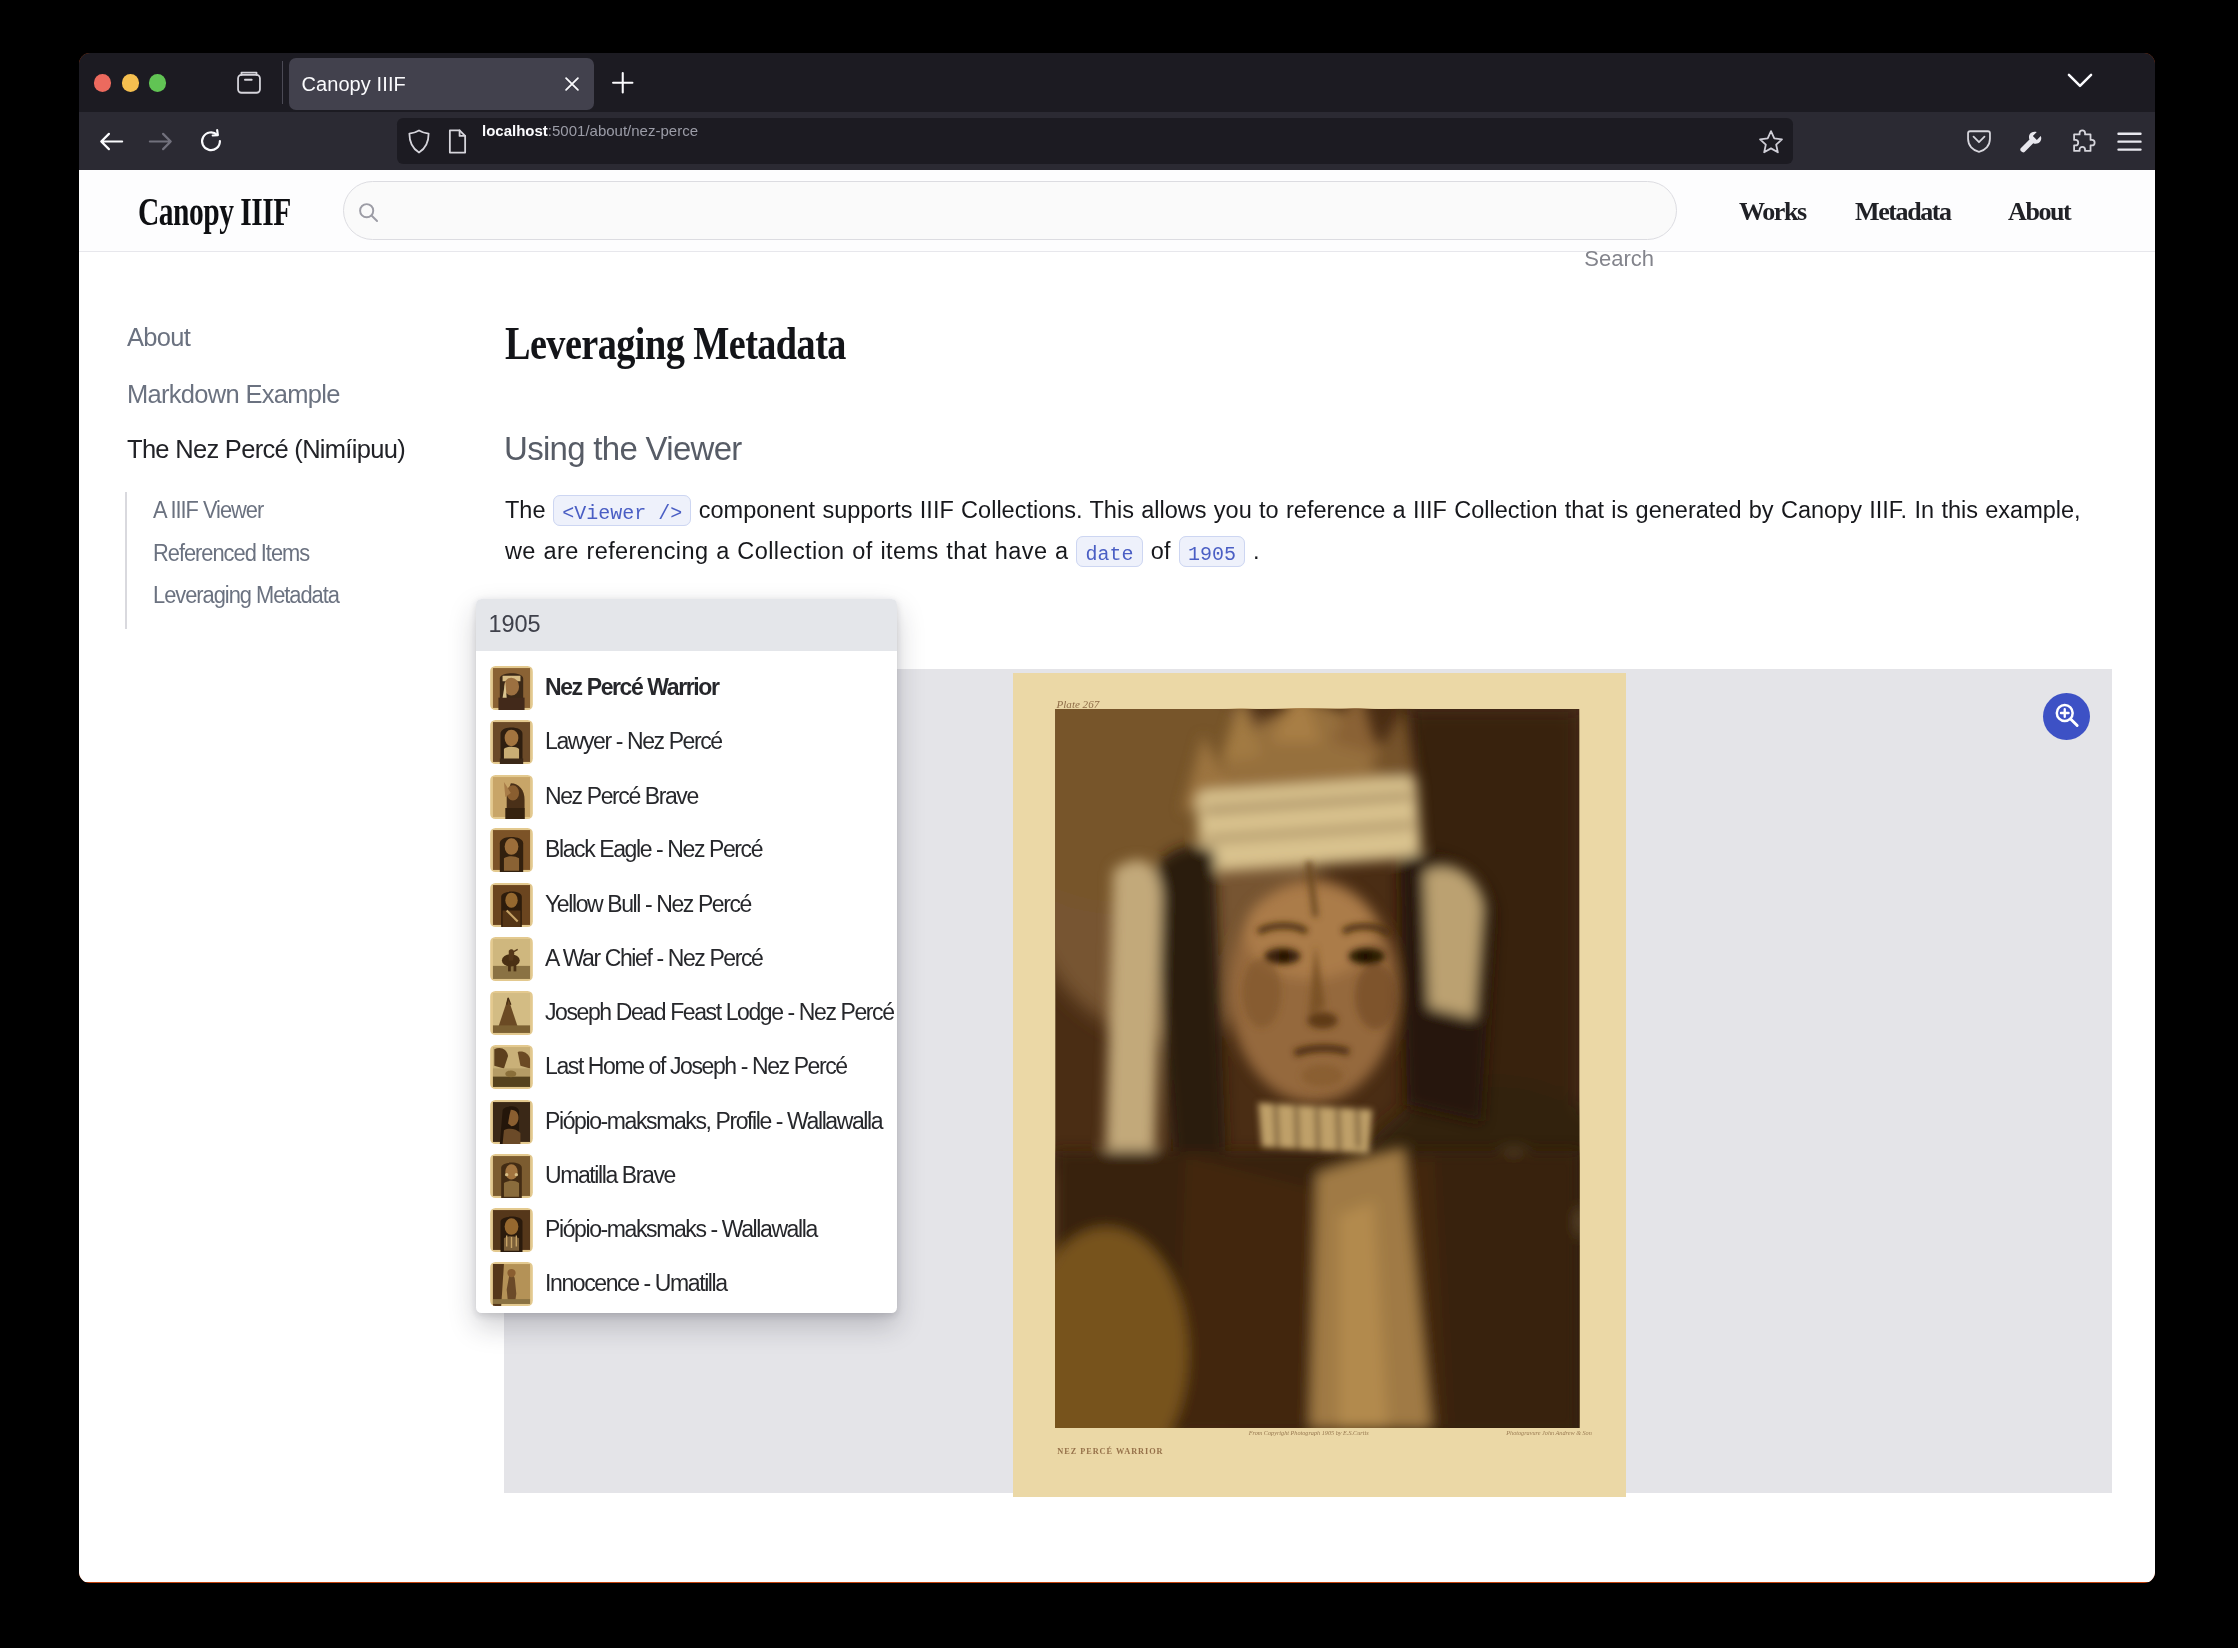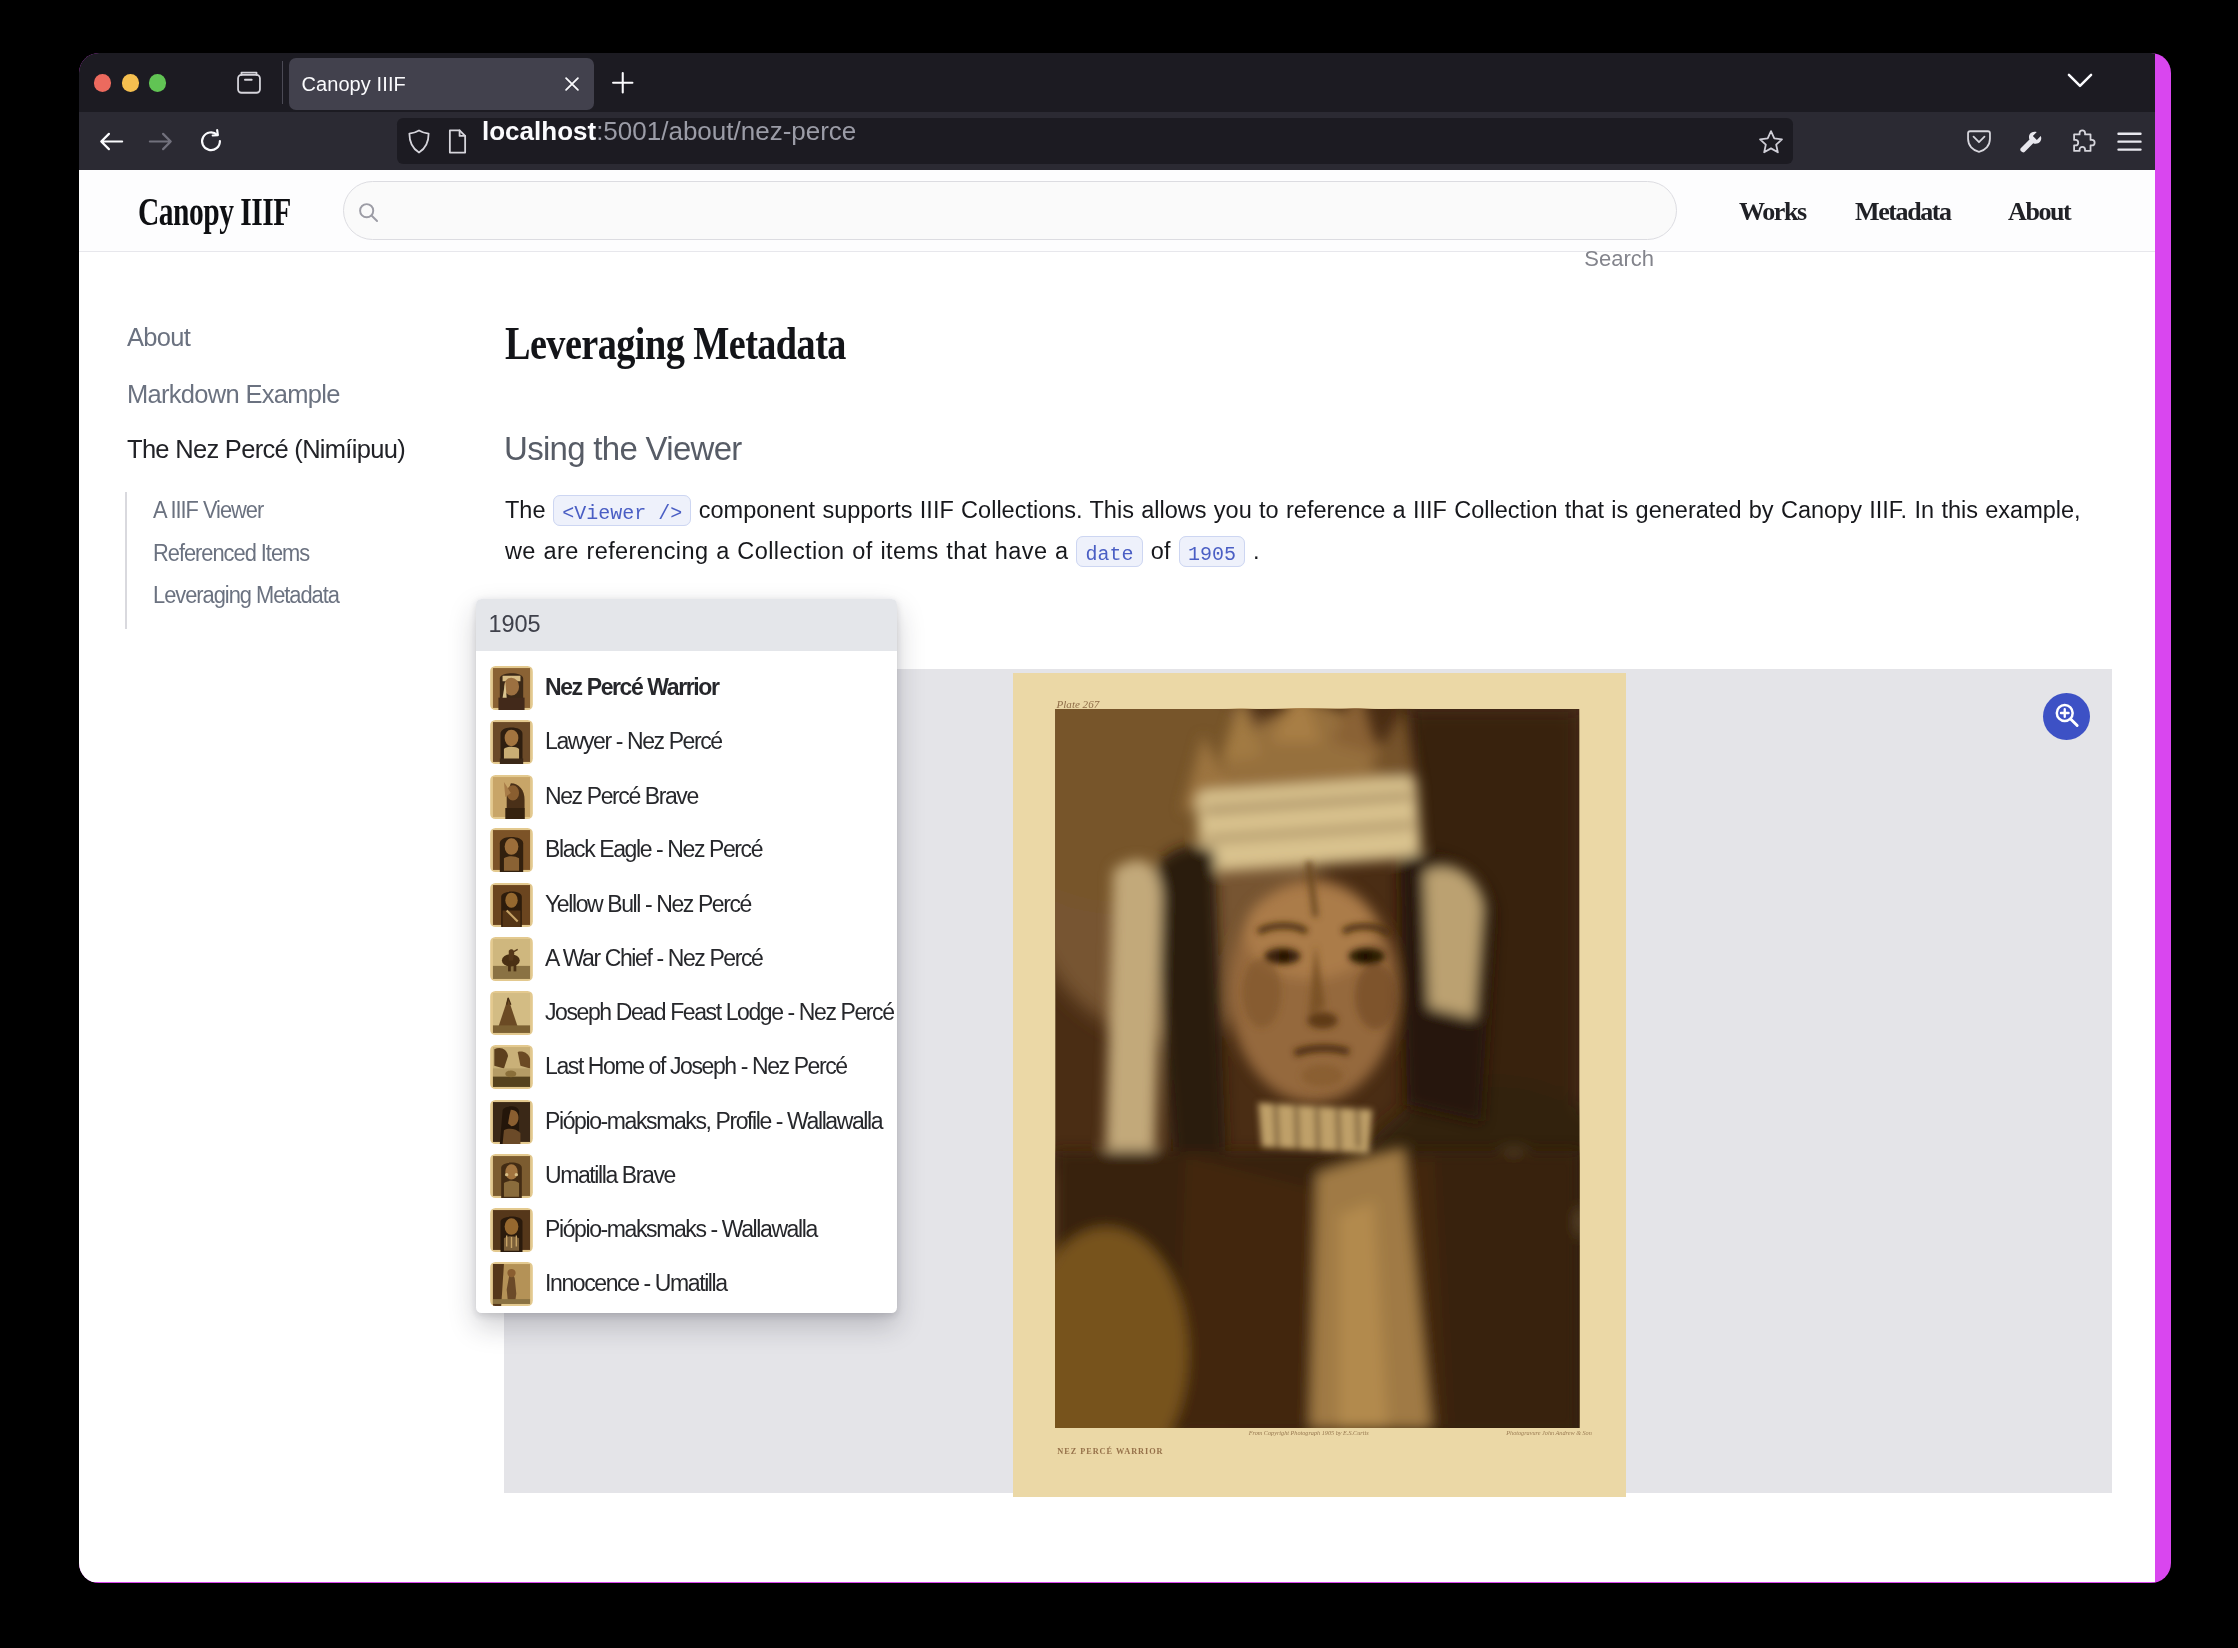--- a/index.html
+++ b/index.html
@@ -1,17 +1,17 @@
 <!DOCTYPE html>
 <html style="font-size:11px"><head>
 <meta charset="utf-8">
 <style>
   html,body{margin:0;padding:0;background:#000;}
   body{width:2239px;height:1649px;position:relative;overflow:hidden;font-family:"Liberation Sans",sans-serif;}
-  #win{position:absolute;left:79px;top:53px;width:2076px;height:1530px;border-radius:20px;overflow:hidden;background:#d946ef;padding-left:16px;}
+  #win{position:absolute;left:79px;top:53px;width:2076px;height:1530px;border-radius:11px;overflow:hidden;background:#c2410c;}
   .abs{position:absolute;}
   
   #tabstrip{left:0;top:0;width:2076px;height:59px;background:#1c1b22;}
   #toolbar{left:0;top:59px;width:2076px;height:58px;background:#2b2a33;}
   .tl{width:17.3px;height:17.3px;border-radius:50%;top:21.4px;}
   #tab{left:210px;top:4.8px;width:305px;height:52px;border-radius:7px;background:#42414d;}
   #tab .lbl{position:absolute;left:12.4px;top:15px;font-size:20px;color:#fbfbfe;letter-spacing:0.1px;}
   #urlbar{left:318px;top:6.2px;width:1396px;height:46px;background:#1c1b22;border-radius:6.2px;}
   .ico{stroke:#d6d5dc;fill:none;stroke-width:2.6;stroke-linecap:round;stroke-linejoin:round;}
   
@@ -79,21 +79,21 @@
         <path d="M28 3 L29 10.5 L21.5 11" fill="none" stroke="#fbfbfe" stroke-width="3.2" stroke-linecap="round" stroke-linejoin="round"></path>
       </svg>
     <div class="abs" id="urlbar"></div>
     <svg class="abs" style="left:329px;top:17.3px;" width="22" height="25" viewBox="0 0 32 36">
         <path d="M16 2 C21 5 26 6 30 6.5 C30 16 28 27 16 34 C4 27 2 16 2 6.5 C6 6 11 5 16 2 Z" class="ico"></path>
       </svg>
     <svg class="abs" style="left:368px;top:17.3px;" width="21" height="25" viewBox="0 0 30 36">
         <path d="M4 34 L4 2 L18 2 L26 10 L26 34 Z" class="ico"></path>
         <path d="M18 2 L18 10 L26 10" class="ico"></path>
       </svg>
-    <div class="abs" style="left:403px;top:4px;font-size:26px;"><span style="color:#fbfbfe;font-weight:700;">localhost</span><span style="color:#9b9ca7;">:5001/about/nez-perce</span></div>
+    <div class="abs" style="left:403px;top:10px;font-size:15px;"><span style="color:#fbfbfe;font-weight:700;">localhost</span><span style="color:#9b9ca7;">:5001/about/nez-perce</span></div>
     <svg class="abs" style="left:1679px;top:16.6px;" width="26" height="25.5" viewBox="0 0 38 37">
         <path d="M19 3 L23.8 13.6 L35 14.9 L26.6 22.8 L29 34 L19 28.2 L9 34 L11.4 22.8 L3 14.9 L14.2 13.6 Z" fill="none" stroke="#cfced7" stroke-width="2.6" stroke-linejoin="round"></path>
       </svg>
     <svg class="abs" style="left:1887px;top:17.3px;" width="26" height="25" viewBox="0 0 38 36">
         <path d="M3 6 C3 4 4 3 6 3 L32 3 C34 3 35 4 35 6 L35 14 C35 24 28 31 19 33 C10 31 3 24 3 14 Z" class="ico"></path>
         <path d="M11 11 L19 19 L27 11" class="ico"></path>
       </svg>
     <svg class="abs" style="left:1939px;top:16.6px;" width="26" height="26" viewBox="0 0 38 38">
         <path d="M24 4 C20 4 16 7 16 12 C16 13 16.3 14.3 16.8 15.3 L4 28 C3 29 3 31 4.5 32.7 C6.2 34.4 8.5 34.6 9.6 33.5 L22.3 20.8 C23.4 21.3 24.7 21.6 26 21.6 C31 21.6 34 17.6 34 13.6 C34 12.3 33.7 11.2 33.2 10.2 L27.5 15.9 L21.7 10.1 L27.4 4.4 C26.4 4.1 25.2 4 24 4 Z" fill="#e8e7ee" stroke="none"></path>
       </svg>

